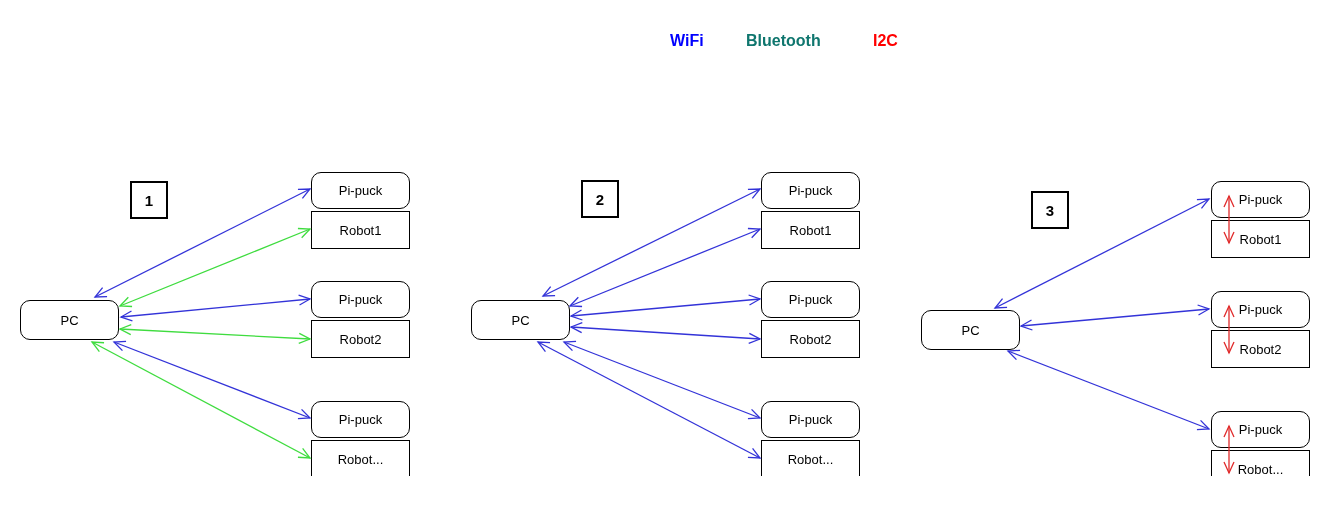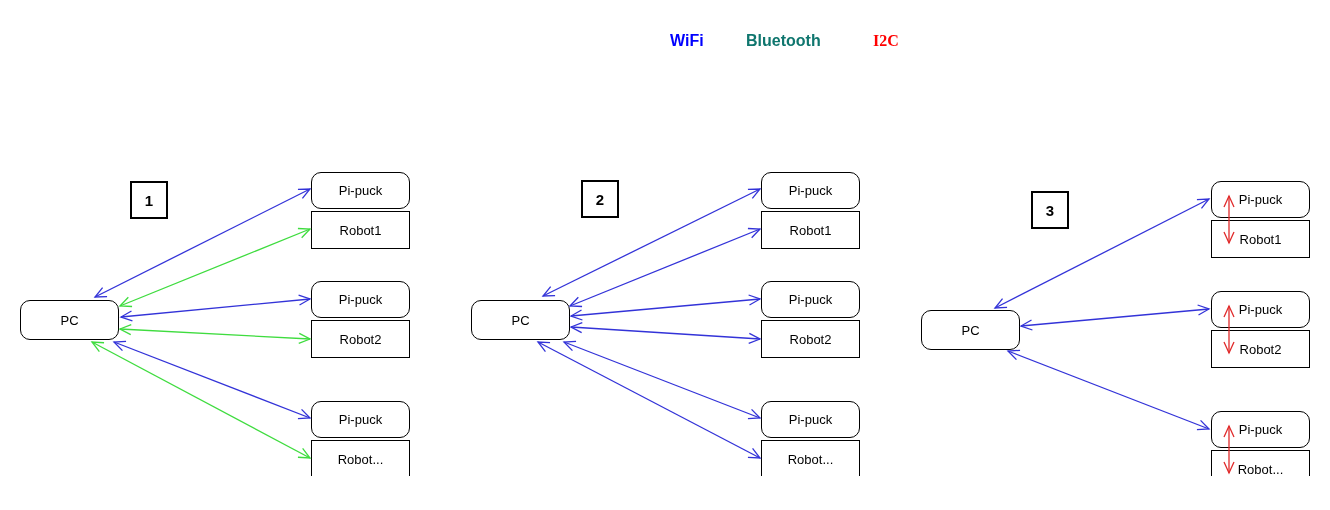--- a/index.html
+++ b/index.html
@@ -20,21 +20,21 @@
   .numbox{border-width:2px;font-weight:bold;font-size:15px;}
   #edges{position:absolute;left:0;top:0;z-index:2;pointer-events:none;}
 </style>
 </head>
 <body>
 
 <div id="canvas">
   <div>
     <span class="lg" id="lg0" style="color: rgb(0, 0, 255);">WiFi</span>
     <span class="lg" id="lg1" style="color: #0f766e;">Bluetooth</span>
-    <span class="lg" id="lg2" style="color: rgb(255, 0, 0); font-family: Liberation Serif, serif;">I2C</span>
+    <span class="lg" id="lg2" style="color: rgb(255, 0, 0);">I2C</span>
   </div>
   <div id="nodes">
       <div class="node numbox" style="left: 130px; top: 181px; width: 38px; height: 38px;">
         <span>1</span>
       </div>
       <div class="node rounded" style="left: 20px; top: 300px; width: 99px; height: 40px;">
         <span>PC</span>
       </div>
       <div class="node rounded" style="left: 311px; top: 172px; width: 99px; height: 37px;">
         <span>Pi-puck</span>

